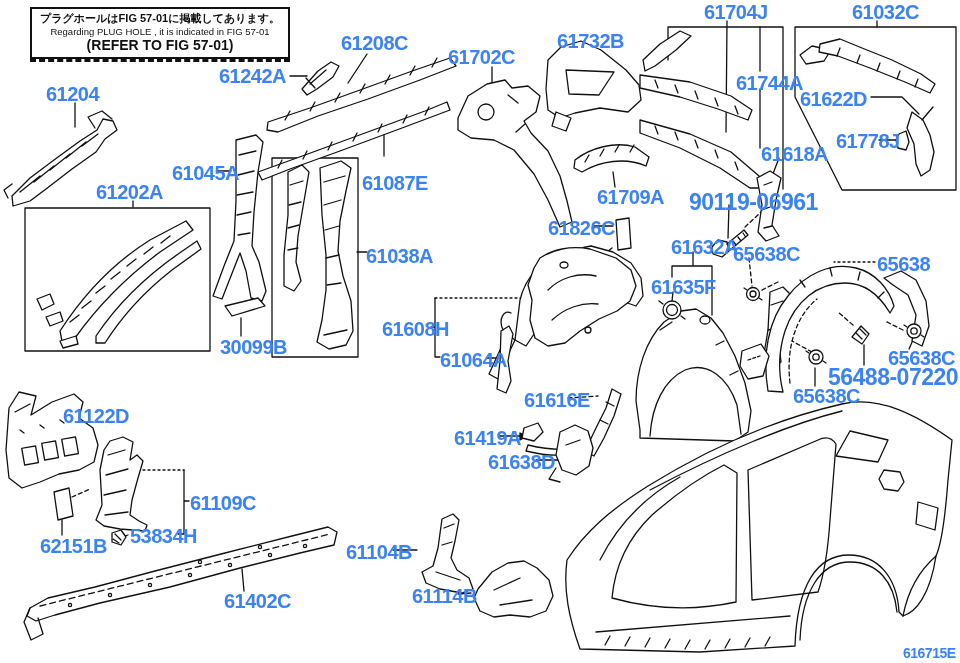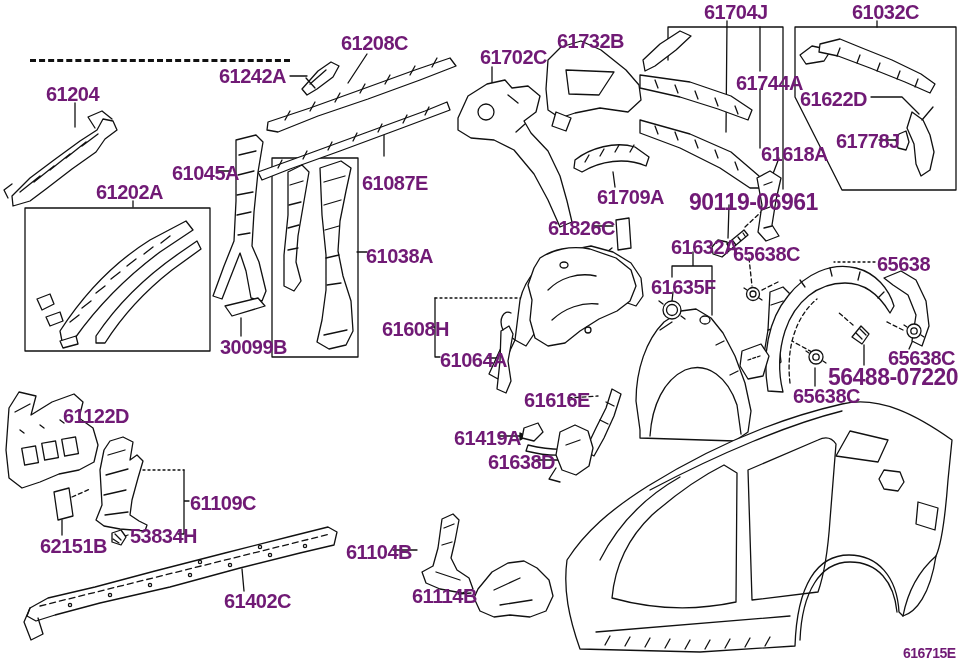--- a/index.html
+++ b/index.html
@@ -1,20 +1,20 @@
 <!DOCTYPE html>
 <html><head>
 <meta charset="utf-8">
 <style>
   html,body{margin:0;padding:0;background:#fff;}
   #stage{position:relative;width:960px;height:663px;background:#fff;overflow:hidden;
          font-family:"Liberation Sans",sans-serif;}
   #art{position:absolute;left:0;top:0;}
   .part-label{position:absolute;font-weight:bold;font-size:20px;letter-spacing:-0.5px;
-              color:#701a75;white-space:nowrap;line-height:1;cursor:default;}
+              color:#3b82f6;white-space:nowrap;line-height:1;cursor:default;}
   .part-label.sm{font-size:23px;letter-spacing:-0.5px;}
   .part-label.xs{font-size:14px;}
   #note-box{position:absolute;left:30px;top:7px;width:256px;height:48px;border:2px solid #111;
             background:#fff;display:flex;flex-direction:column;justify-content:center;
             align-items:center;text-align:center;color:#111;}
   #note-hatch{position:absolute;left:30px;top:59px;width:260px;height:0;
               border-top:3px dashed #111;}
   .nb1{font-size:11px;font-weight:bold;line-height:1.25;}
   .nb2{font-size:9.5px;line-height:1.25;}
   .nb3{font-size:14px;font-weight:bold;line-height:1.2;letter-spacing:0px;}
@@ -307,26 +307,31 @@
     <path d="M748,470 L818,440 C826,436 832,438 836,444 L830,520 C828,550 824,575 818,592 L752,600 Z"></path>
     <path d="M836,456 L850,431 L888,440 L878,462 Z"></path>
     <path d="M884,470 L900,472 L904,482 L898,491 L884,489 L879,479 Z"></path>
     <path d="M918,502 L938,508 L935,530 L916,524 Z"></path>
     <path d="M596,632 L790,616 M600,560 C620,520 650,494 680,477 M650,490 C720,453 790,424 842,411"></path>
     <path d="M936,556 C920,570 908,590 903,616 M800,640 C802,592 820,562 850,562 C878,562 894,582 897,612"></path>
     <path d="M605,645 l5,-9 M625,646 l5,-9 M645,647 l5,-9 M665,648 l5,-9 M685,649 l5,-9 M705,649 l5,-9 M725,648 l5,-9 M745,647 l5,-9 M765,646 l5,-9"></path>
   </g>
 </svg>
 
+  <div id="note-box">
+    <div class="nb1">プラグホールはFIG 57-01に掲載してあります。</div>
+    <div class="nb2">Regarding PLUG HOLE , it is indicated in FIG 57-01</div>
+    <div class="nb3">(REFER TO FIG 57-01)</div>
+  </div>
   <div id="note-hatch"></div>
 
   <div class="part-label" style="left:46px;top:84px">61204</div>
   <div class="part-label" style="left:219px;top:66px">61242A</div>
   <div class="part-label" style="left:341px;top:33px">61208C</div>
-  <div class="part-label" style="left:480px;top:47px">61702C</div>
+  <div class="part-label" style="left:448px;top:47px">61702C</div>
   <div class="part-label" style="left:557px;top:31px">61732B</div>
   <div class="part-label" style="left:704px;top:2px">61704J</div>
   <div class="part-label" style="left:852px;top:2px">61032C</div>
   <div class="part-label" style="left:736px;top:73px">61744A</div>
   <div class="part-label" style="left:800px;top:89px">61622D</div>
   <div class="part-label" style="left:836px;top:131px">61778J</div>
   <div class="part-label" style="left:761px;top:144px">61618A</div>
   <div class="part-label sm" style="left:689px;top:191px">90119-06961</div>
   <div class="part-label" style="left:597px;top:187px">61709A</div>
   <div class="part-label" style="left:362px;top:173px">61087E</div>

